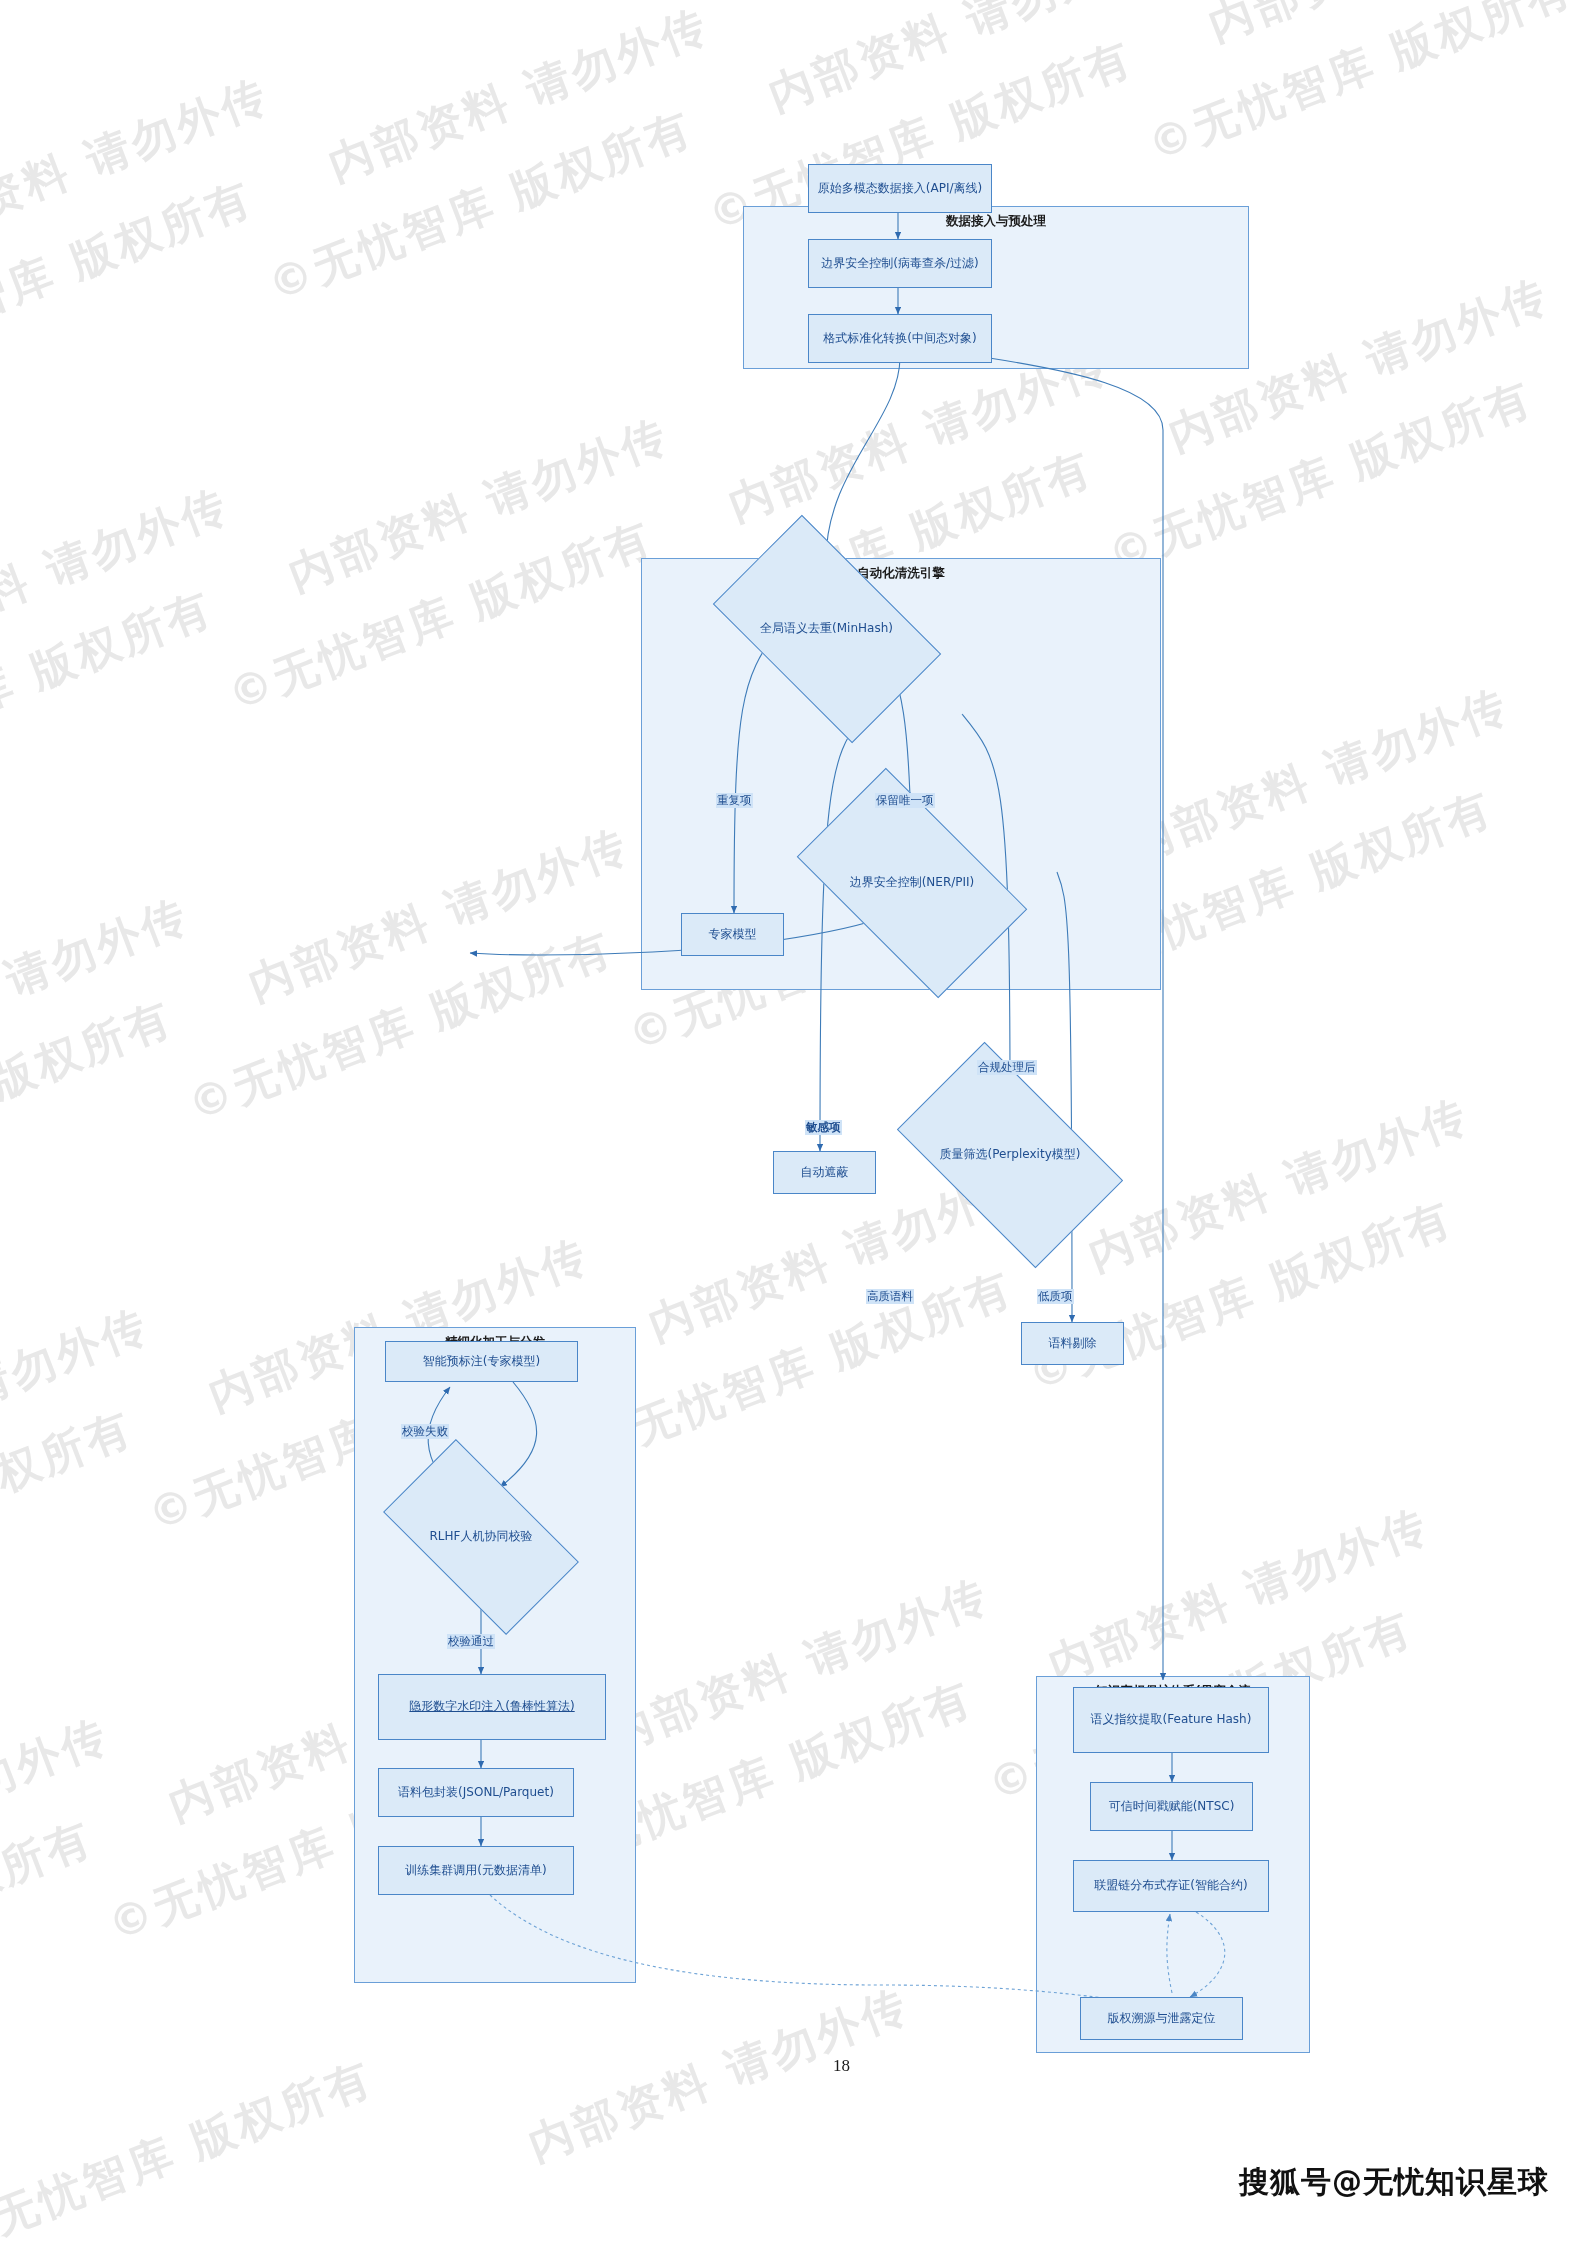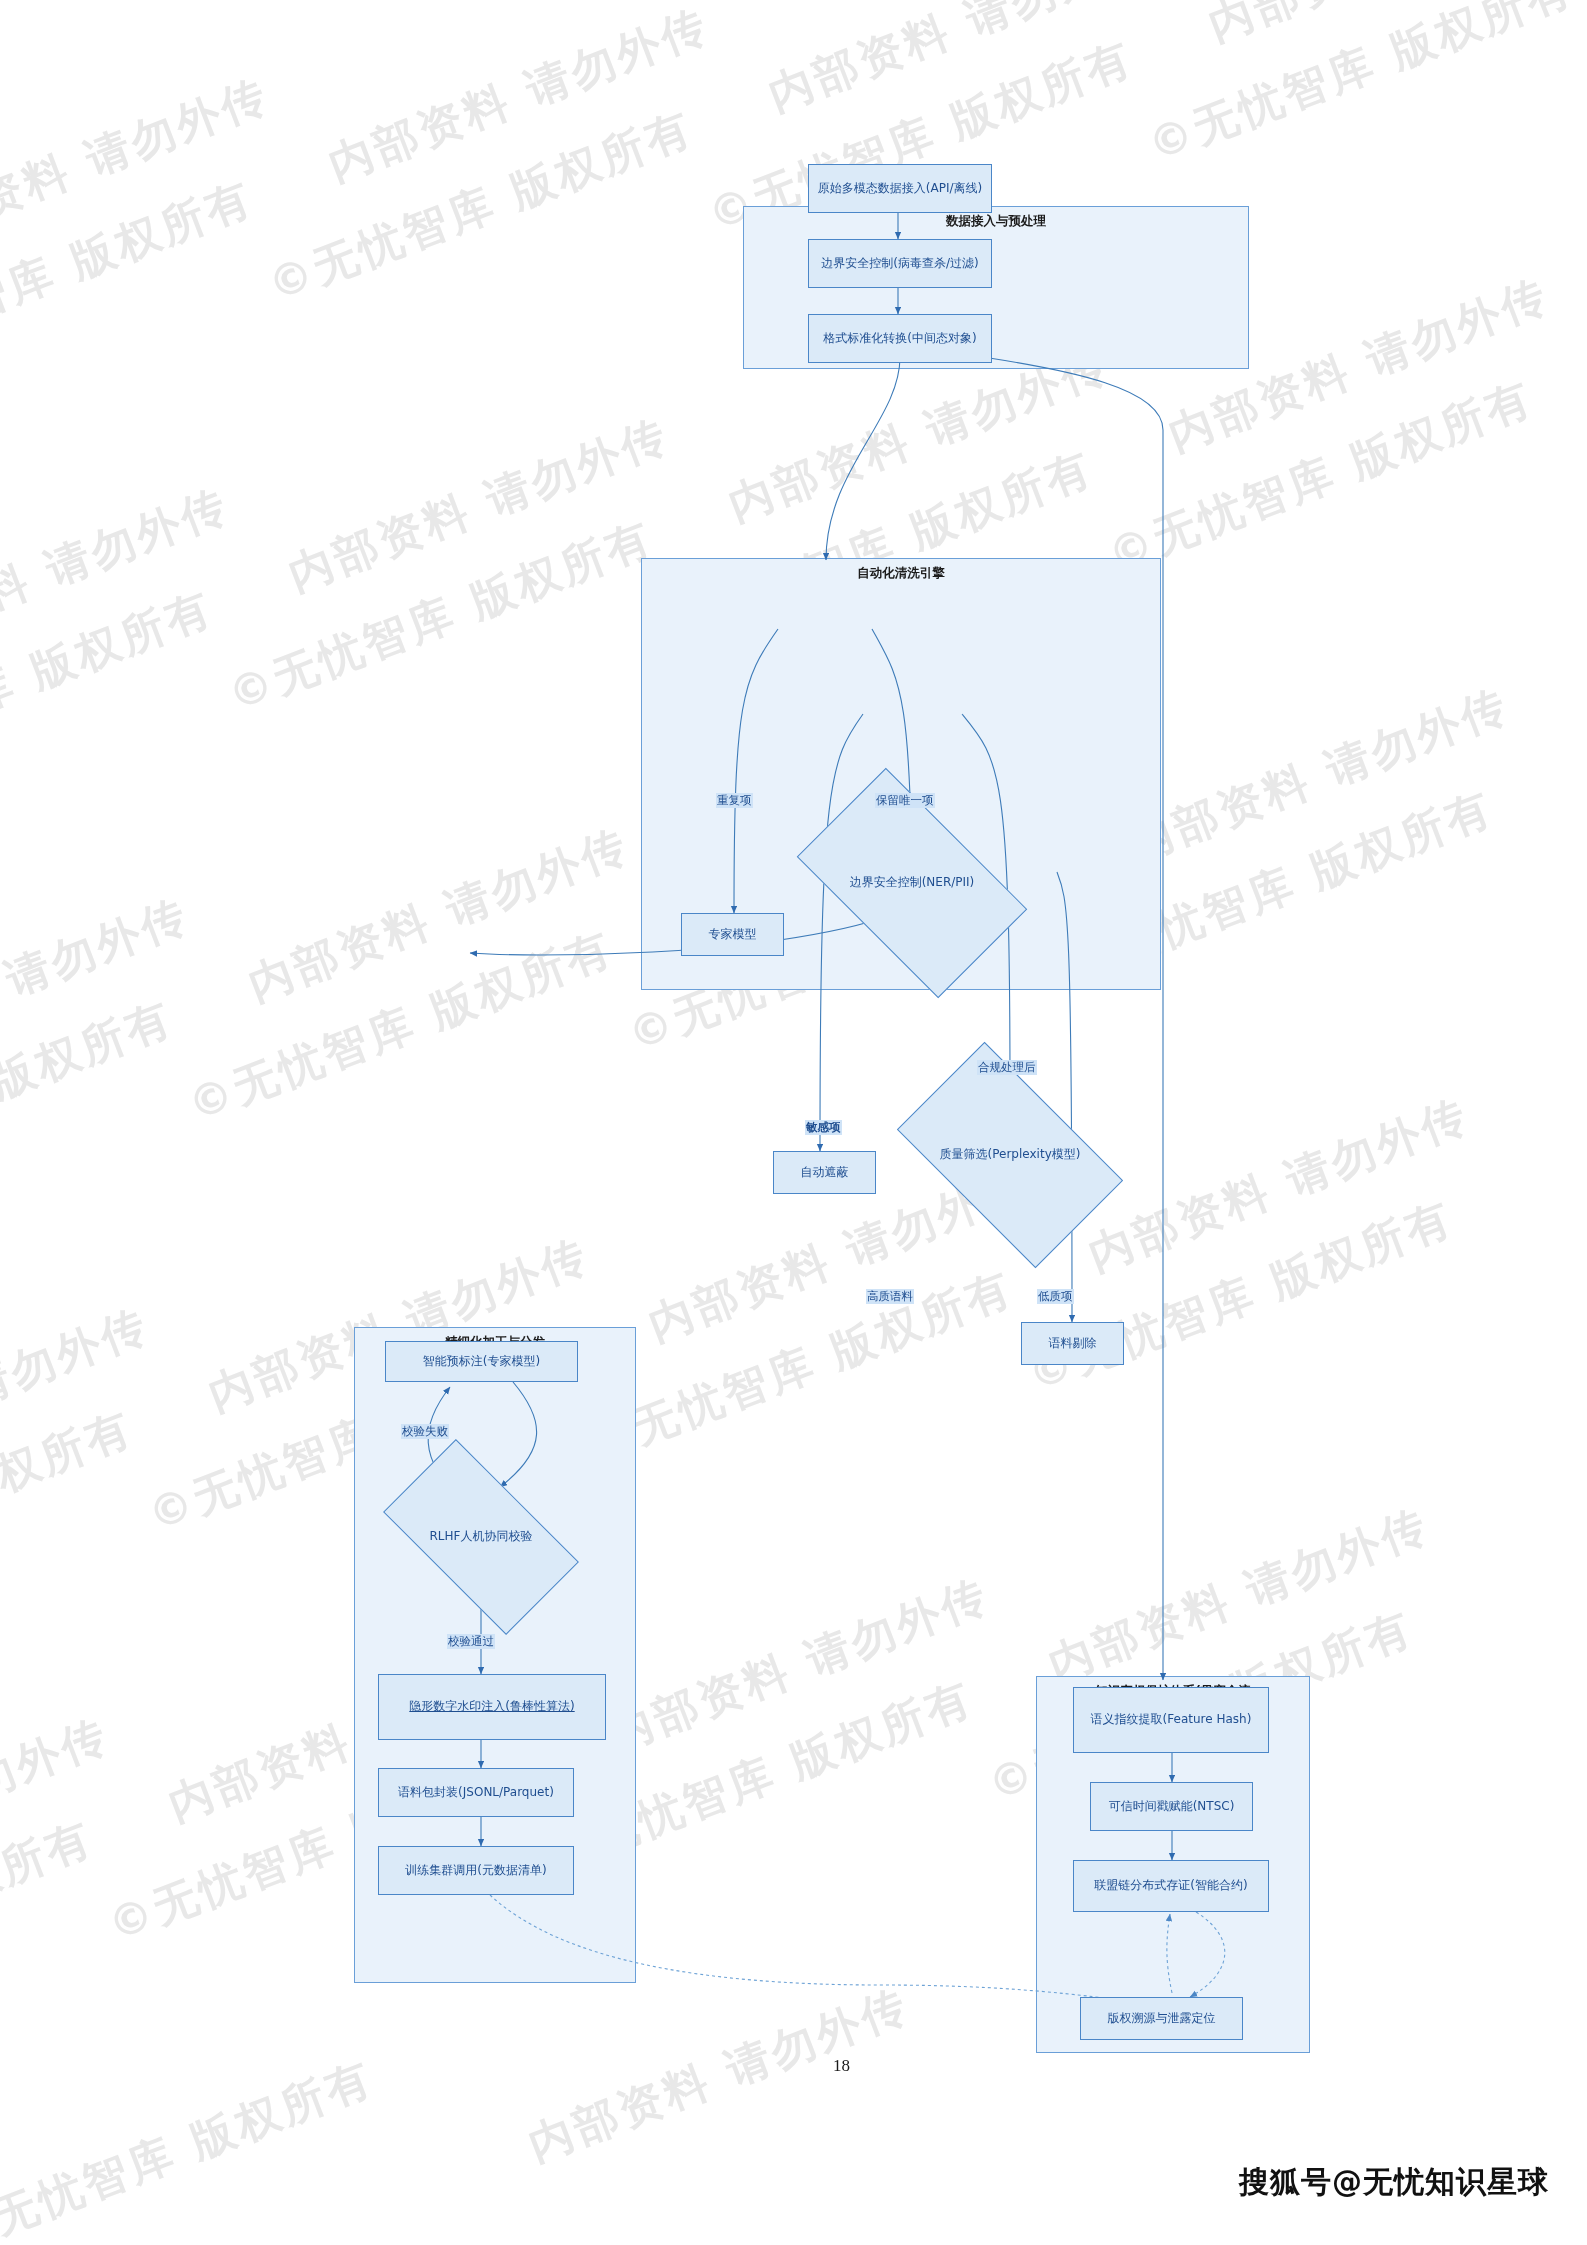--- a/index.html
+++ b/index.html
@@ -263,20 +263,24 @@
   <div class="node box" style="left:808px; top:164px; width:184px; height:49px;">
     <span>原始多模态数据接入(API/离线)</span>
   </div>
   <div class="node box" style="left:808px; top:239px; width:184px; height:49px;">
     <span>边界安全控制(病毒查杀/过滤)</span>
   </div>
   <div class="node box" style="left:808px; top:314px; width:184px; height:49px;">
     <span>格式标准化转换(中间态对象)</span>
   </div>
 
+  <div class="node diamond" style="left:728px; top:566px; width:197px; height:126px;">
+    <div class="dia-shape"></div>
+    <div class="dia-label">全局语义去重(MinHash)</div>
+  </div>
   <div class="node box" style="left:681px; top:913px; width:103px; height:43px;">
     <span>专家模型</span>
   </div>
   <div class="node diamond" style="left:812px; top:820px; width:200px; height:126px;">
     <div class="dia-shape"></div>
     <div class="dia-label">边界安全控制(NER/PII)</div>
   </div>
   <div class="node box" style="left:773px; top:1151px; width:103px; height:43px;">
     <span>自动遮蔽</span>
   </div>

